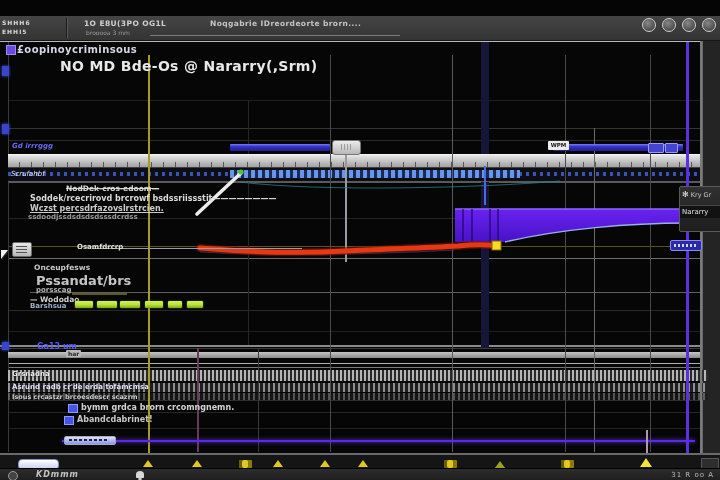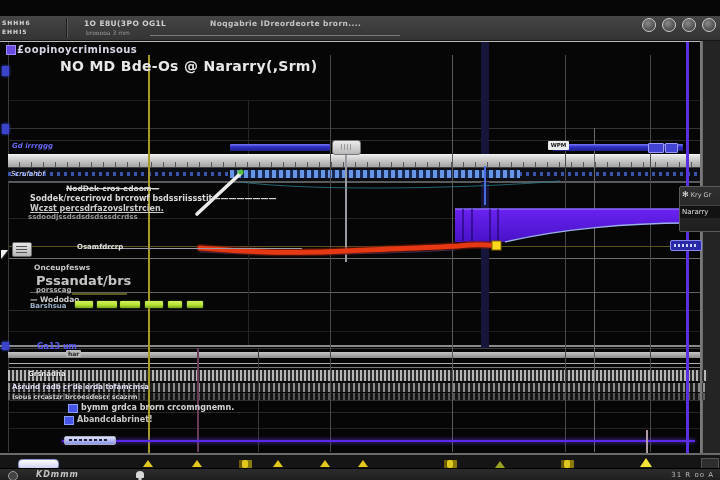--- a/index.html
+++ b/index.html
@@ -88,21 +88,21 @@
     background:repeating-linear-gradient(90deg,#cdd2ff 0 2px,transparent 2px 4px);}
   
   #lower-label{left:37px;top:342px;font-size:8px;font-weight:bold;color:#5a5af2;z-index:6;}
   #har-tag{left:66px;top:350px;font-size:6px;font-weight:bold;color:#222;background:#b8b8b8;padding:0 2px;z-index:6;border-radius:1px;}
   #gray-band{left:8px;top:352px;width:694px;height:6px;background:linear-gradient(#c6c6c6,#8a8a8a);z-index:2;}
   .dense{position:absolute;left:8px;width:700px;z-index:2;}
   #dense1{top:370px;height:11px;background:repeating-linear-gradient(90deg,#c8c8c8 0 2px,#2e2e2e 2px 4px);opacity:.9;}
   #dense2{top:383px;height:9px;background:repeating-linear-gradient(90deg,#b0b0b0 0 2px,#242424 2px 5px);opacity:.8;}
   #dense3{top:393px;height:7px;background:repeating-linear-gradient(90deg,#8a8a8a 0 2px,#1e1e1e 2px 5px);opacity:.6;}
   .row-label{position:absolute;z-index:6;font-weight:bold;}
-  #row1-label{left:12px;top:370px;font-size:7px;color:#f0f0f0;text-shadow:0 0 2px #000;margin-left:16px;}
+  #row1-label{left:12px;top:370px;font-size:7px;color:#f0f0f0;text-shadow:0 0 2px #000;}
   #row2-label{left:12px;top:383px;font-size:7px;color:#e6e6ff;text-shadow:0 0 2px #000;}
   #row3-label{left:12px;top:393px;font-size:6.5px;color:#cfcfcf;text-shadow:0 0 2px #000;}
   .blue-chip{position:absolute;width:8px;height:7px;background:#4455e8;border:1px solid #8a9af8;z-index:6;}
   #row4-label{left:81px;top:403px;font-size:8px;font-weight:bold;color:#d4d4d4;z-index:6;}
   #row5-label{left:77px;top:415px;font-size:8px;font-weight:bold;color:#c8c8c8;z-index:6;}
   
   #purple-line{left:62px;top:440px;width:633px;height:2px;background:var(--purple,#5a2ae8);
     box-shadow:0 0 4px #6a3aff;z-index:5;}
   #purple-tag{left:64px;top:436px;width:50px;height:7px;background:linear-gradient(#dde2ff,#8a94e8);
     border:1px solid #aab;border-radius:2px;z-index:6;}

